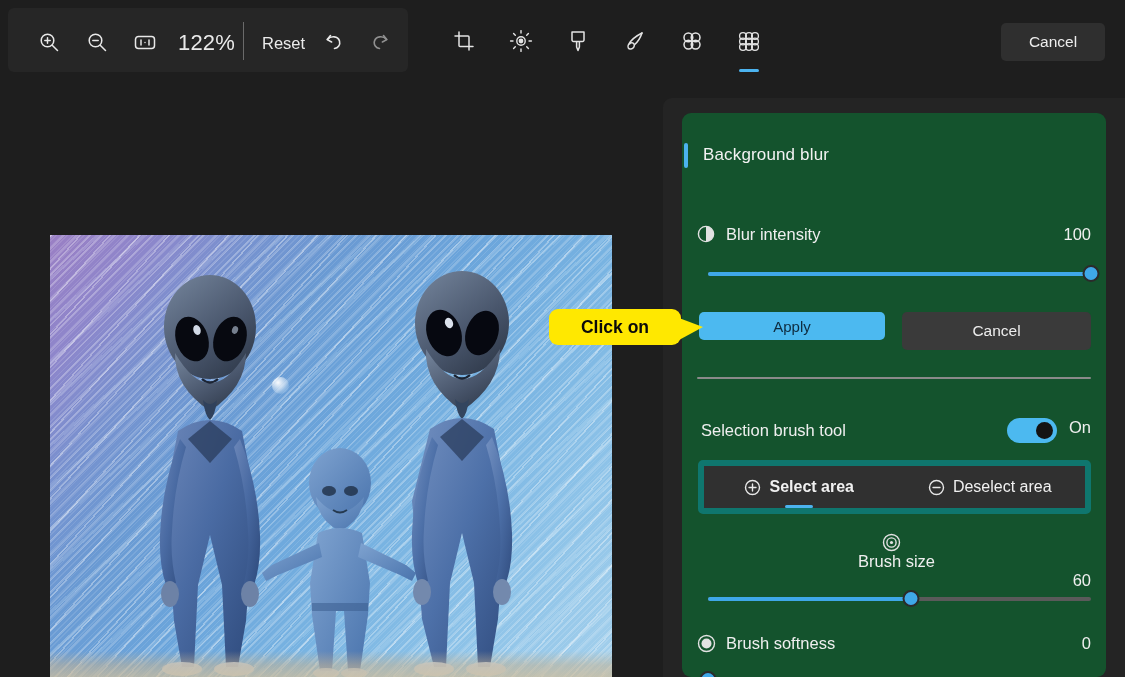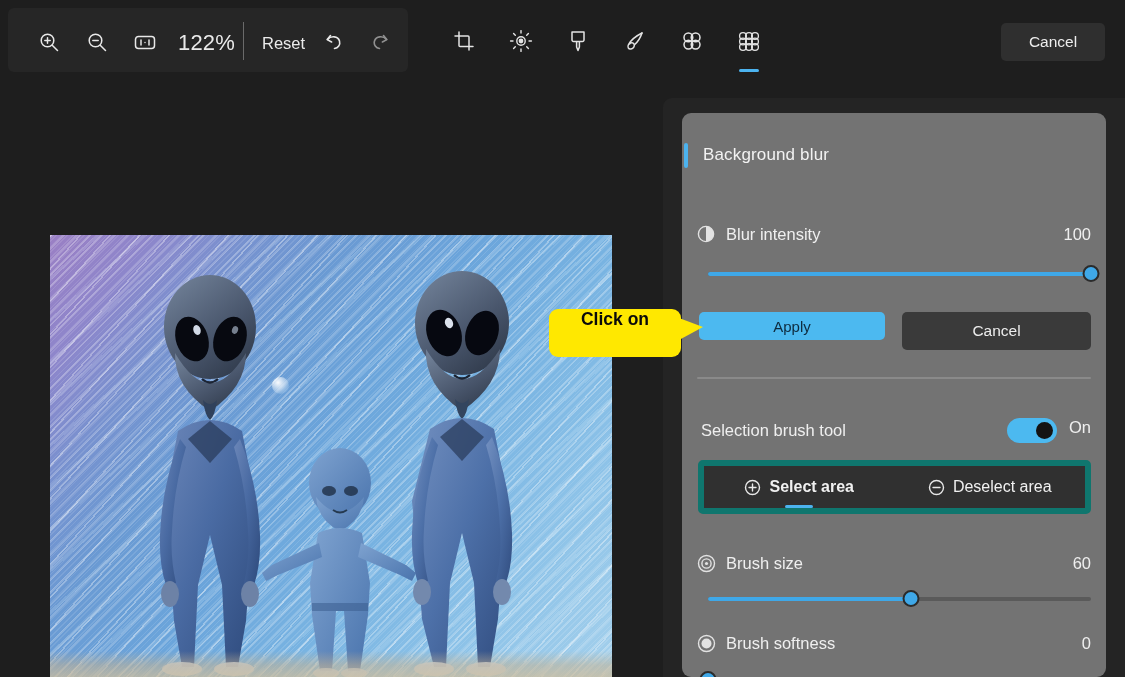--- a/index.html
+++ b/index.html
@@ -101,42 +101,42 @@
   }
   .photo .orb {
     position: absolute; left: 222px; top: 142px; width: 17px; height: 17px;
     border-radius: 50%;
     background: radial-gradient(circle at 36% 33%, rgba(255,255,255,.95), rgba(200,225,245,.25) 70%, rgba(255,255,255,0));
   }
   .photo svg.fig { position: absolute; inset: 0; }
 
   
   .callout {
-    position: absolute; left: 549px; top: 309px; width: 132px; height: 48px;
+    position: absolute; left: 549px; top: 309px; width: 132px; height: 36px;
     background: #ffe800; border-radius: 9px;
-    display: flex; justify-content: center;
+    display: flex; align-items: center; justify-content: center;
     color: #0a0a0a; font-size: 17.5px; font-weight: bold;
     z-index: 40;
   }
   .callout .tail {
     position: absolute; right: -22px; top: 9px;
     width: 0; height: 0;
     border-top: 9px solid transparent;
     border-bottom: 13px solid transparent;
     border-left: 24px solid #ffe800;
   }
 
   
   .panel-outer {
     position: absolute; left: 663px; top: 98px; width: 462px; height: 579px;
     background: #242424; border-top-left-radius: 9px;
   }
   .panel-card {
     position: absolute; left: 682px; top: 113px; width: 424px; height: 564px;
-    background: #737373; border-radius: 9px;
+    background: #14532d; border-radius: 9px;
   }
   .panel-inner { position: absolute; left: 0; top: 0; width: 424px; height: 564px; }
 
   .panel-title-wrap {
     position: absolute; left: 2px; top: 27px; height: 30px;
     display: flex; align-items: center;
   }
   .panel-accent {
     width: 4px; height: 25px; background: #4cb3ef; border-radius: 2px;
   }
@@ -498,21 +498,21 @@
           <span class="sico">
             <svg width="17" height="17" viewBox="0 0 17 17" fill="none" stroke="currentColor" stroke-width="1.4">
               <circle cx="8.5" cy="8.5" r="7"></circle>
               <line x1="5" y1="8.5" x2="12" y2="8.5" stroke-linecap="round"></line>
             </svg>
           </span>
           <span>Deselect area</span>
         </div>
       </div>
 
-      <div class="row" style="top:437px;">
+      <div class="row" style="top:420px;flex-direction:column;">
         <span class="ico">
           <svg width="19" height="19" viewBox="0 0 19 19" fill="none" stroke="currentColor" stroke-width="1.4">
             <circle cx="9.5" cy="9.5" r="8"></circle>
             <circle cx="9.5" cy="9.5" r="4.6"></circle>
             <circle cx="9.5" cy="9.5" r="1.6" fill="currentColor" stroke="none"></circle>
           </svg>
         </span>
         <span class="lbl">Brush size</span>
         <span class="val">60</span>
       </div>

